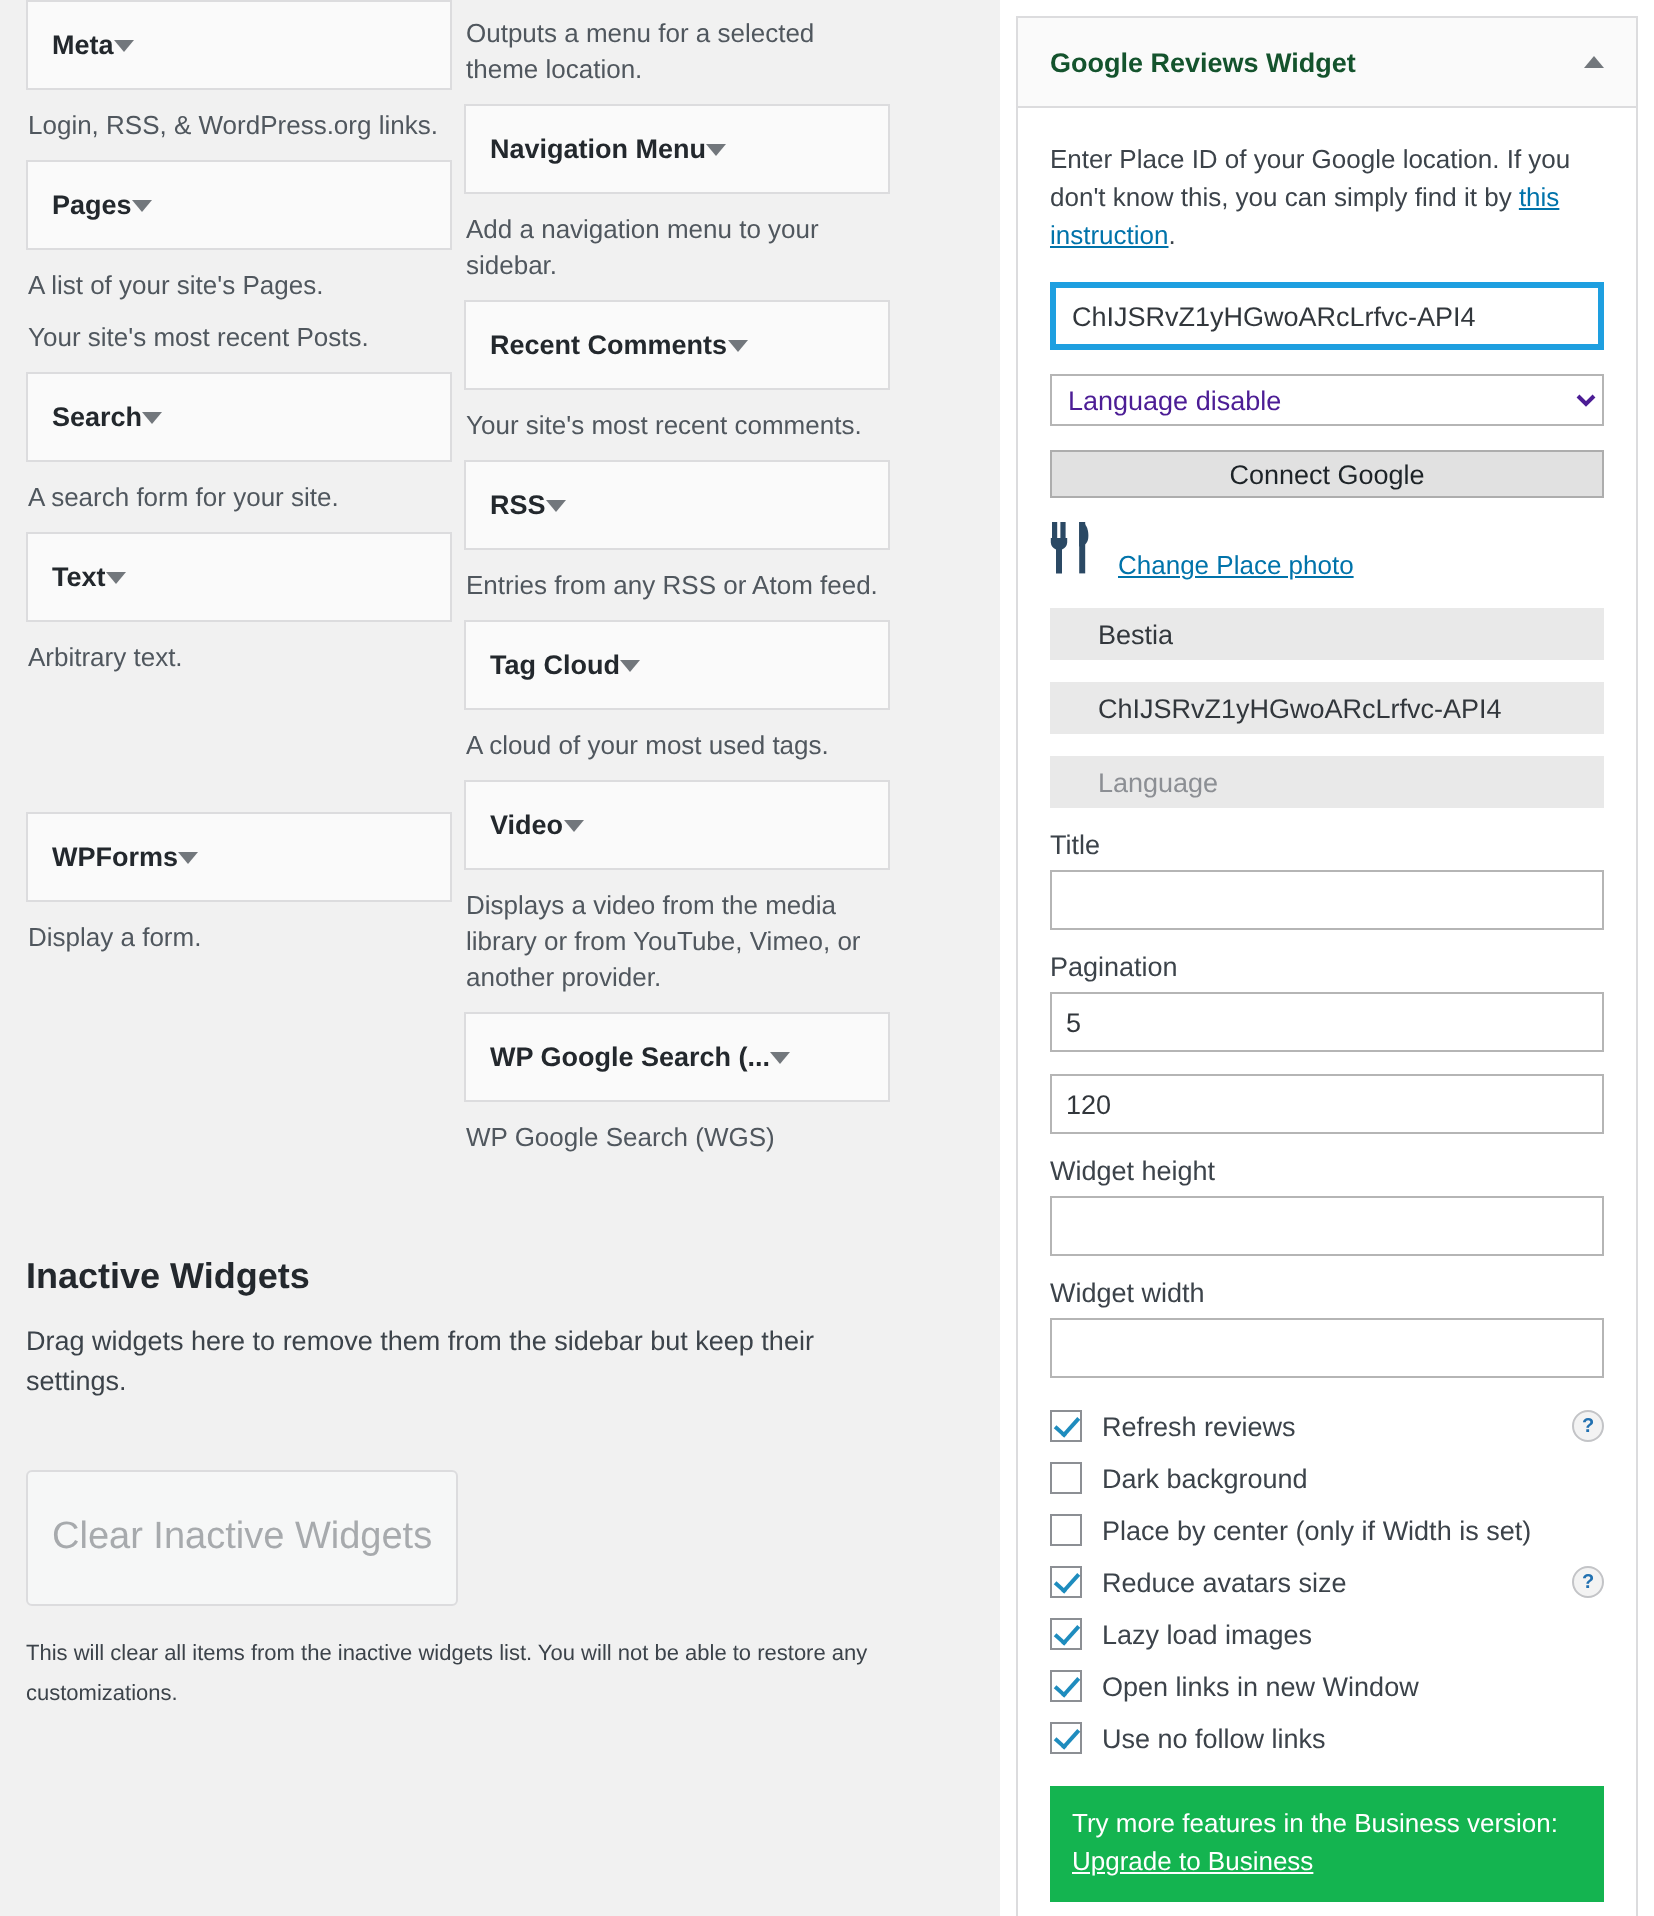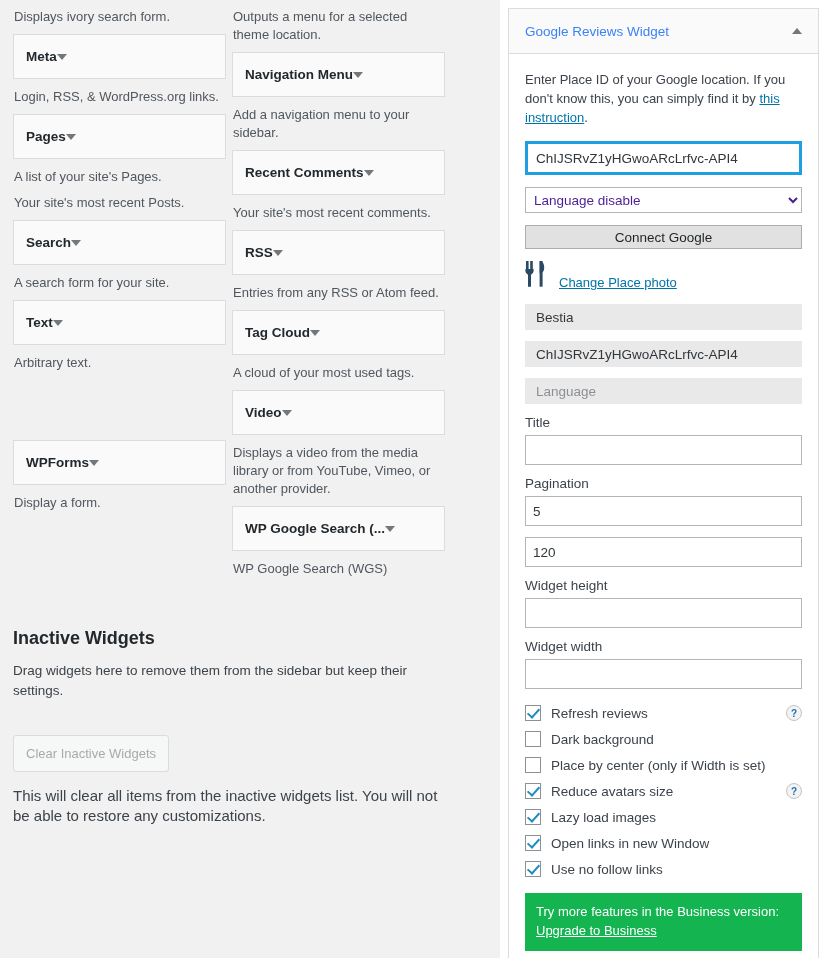--- a/index.html
+++ b/index.html
@@ -102,27 +102,27 @@
     color: #3c434a;
     margin: 0 0 34px 0;
     max-width: 400px;
   }
   .btn-clear {
     display: inline-block;
     background: #f6f7f7;
     border: 1px solid #dcdcde;
     border-radius: 3px;
     color: #a7aaad;
-    font-size: 13px;
-    padding: 10px 12px;
+    font-size: 19px;
+    padding: 22px 12px;
     font-family: "Liberation Sans", sans-serif;
     cursor: default;
   }
   .inactive-note {
-    font-size: 15px;
+    font-size: 11px;
     line-height: 20px;
     color: #3c434a;
     margin: 14px 0 0 0;
     max-width: 448px;
   }
 
   
   #right-pane {
     position: absolute;
     left: 500px; top: 0;
@@ -145,22 +145,22 @@
     border-bottom: 1px solid #dcdcde;
     height: 44px;
     display: flex;
     align-items: center;
     justify-content: space-between;
     padding: 0 16px;
     cursor: pointer;
   }
   .card-head-title {
     font-size: 13.5px;
-    font-weight: normal;
-    color: #3b82f6;
+    font-weight: bold;
+    color: #14532d;
   }
   .card-body {
     padding: 16px 16px 14px 16px;
   }
 
   .intro {
     font-size: 13px;
     line-height: 19px;
     color: #3c434a;
     margin: 0 0 14px 0;
@@ -223,21 +223,21 @@
     margin-bottom: 14px;
   }
   .fork-knife { flex: none; }
 
   input.ro {
     width: 100%;
     box-sizing: border-box;
     height: 26px;
     border: none;
     background: #e9e9e9;
-    padding: 0 11px;
+    padding: 0 24px;
     font-family: "Liberation Sans", sans-serif;
     font-size: 13.5px;
     color: #32373c;
     margin-bottom: 11px;
     outline: none;
   }
   input.ro::placeholder { color: #8c8f94; }
 
   .f-label {
     display: block;
@@ -309,21 +309,20 @@
   }
 </style>
 </head>
 <body>
 
 <div id="left-pane">
 
   <div class="widget-grid">
 
     <div class="wcol col-1">
-      <p class="w-desc first">Displays ivory search form.</p>
 
       <div class="w-box">
         <span class="w-title">Meta</span>
         <span class="tri-down"></span>
       </div>
       <p class="w-desc">Login, RSS, &amp; WordPress.org links.</p>
 
       <div class="w-box">
         <span class="w-title">Pages</span>
         <span class="tri-down"></span>

